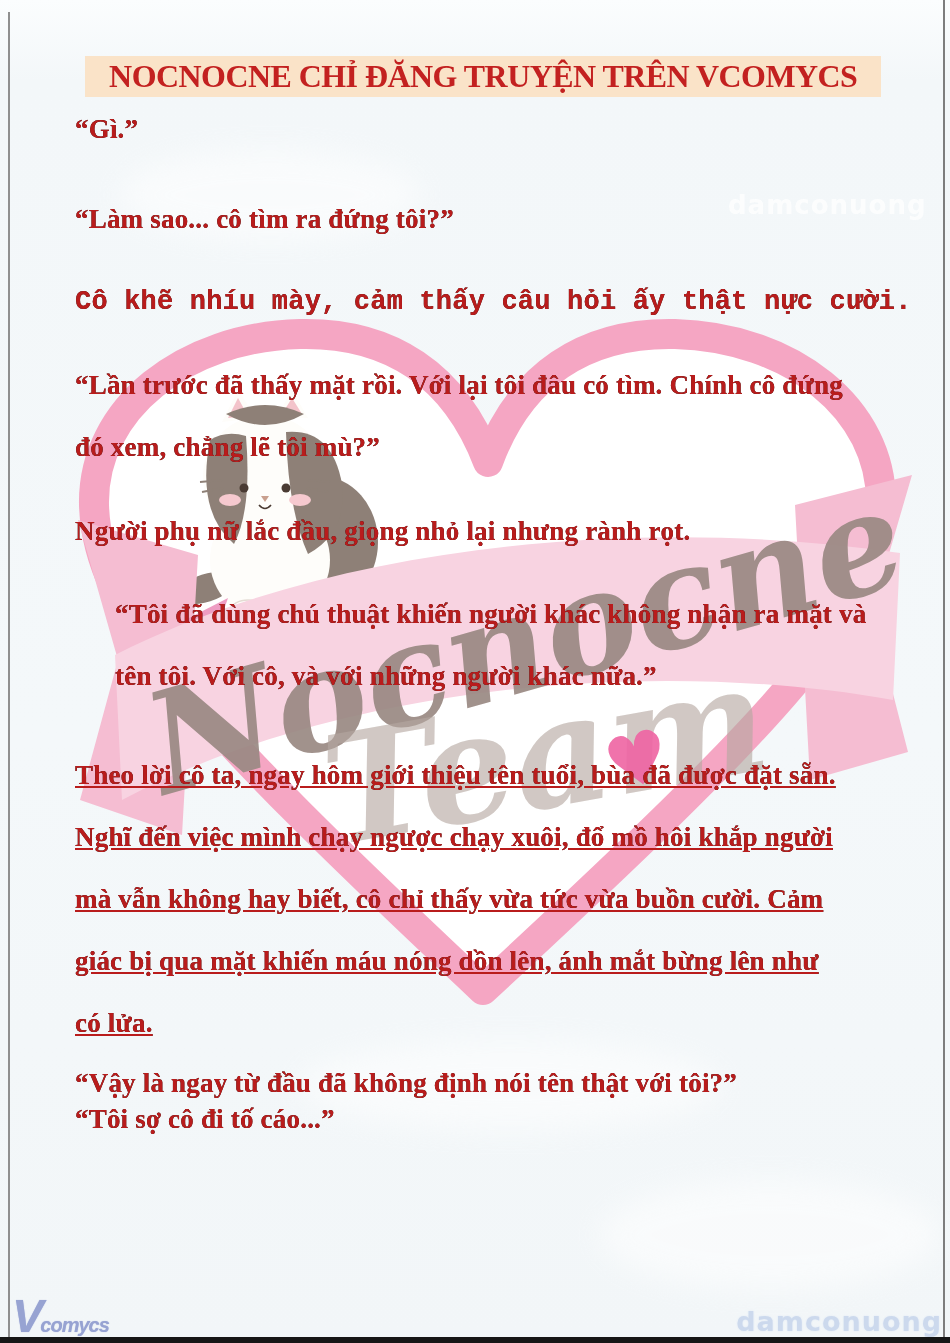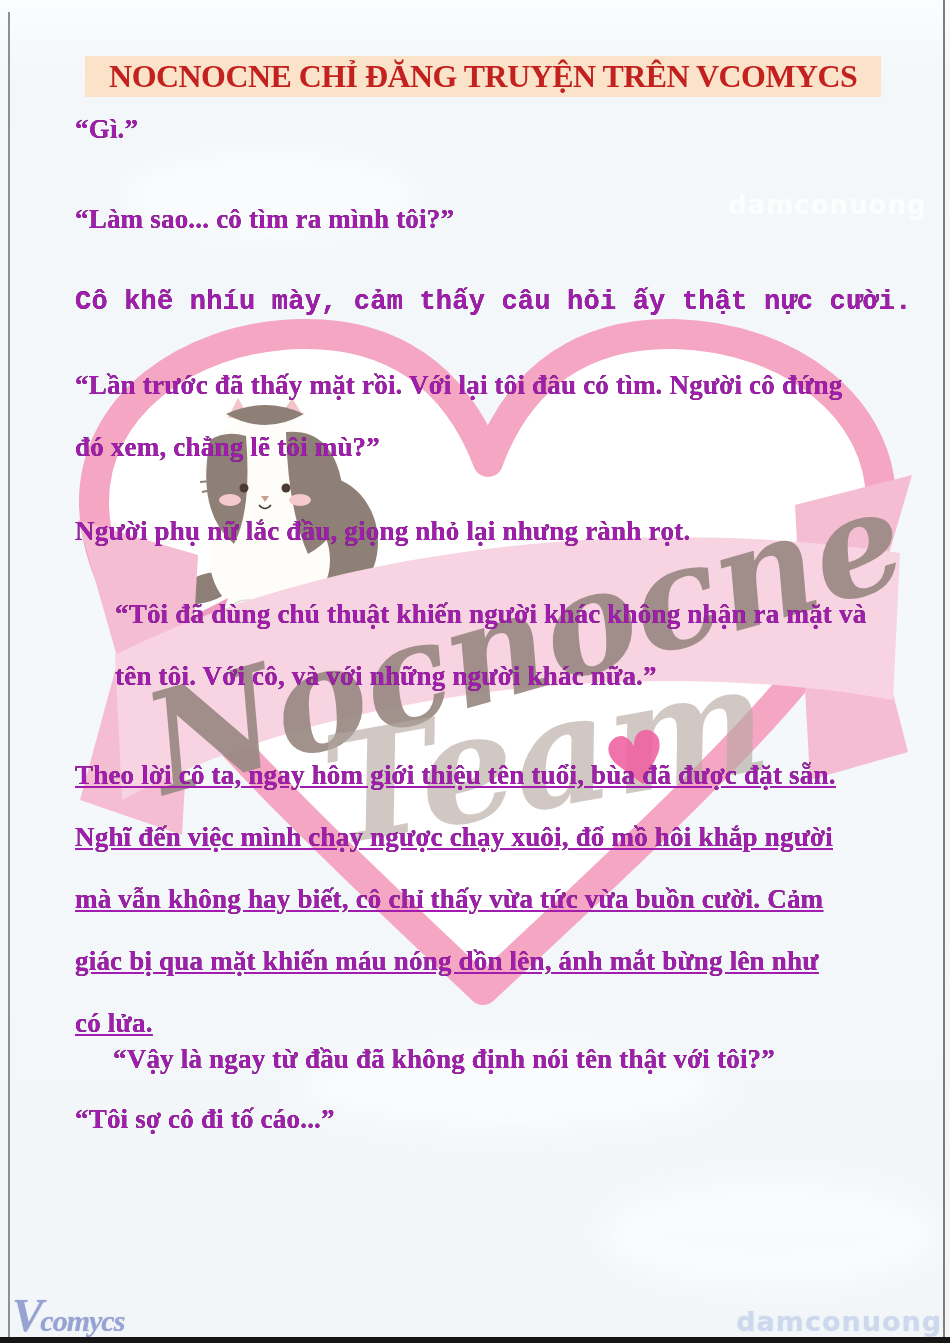--- a/index.html
+++ b/index.html
@@ -19,40 +19,40 @@
     background:#fae3c8;display:flex;align-items:center;justify-content:center;
   }
   #header-text{
     font-weight:bold;font-size:31px;color:#c32120;letter-spacing:-0.5px;
     white-space:nowrap;transform:scaleX(1.03);
     font-family:"Liberation Serif", serif;
   }
 
   .para{
     position:absolute;left:75px;width:838px;
-    font-size:27px;font-weight:bold;color:#a21caf;
+    font-size:27px;font-weight:bold;color:#b91c1c;
     line-height:62px;white-space:pre-line;letter-spacing:0.2px;
     text-shadow:0 0 .4px #171310;
   }
   #p0{top:98px;}  #p1{top:188px;}  #p2{top:271px;font-family:Liberation Mono, monospace;}
   #p3{top:354px;} #p4{top:500px;}  #p5{top:583px;margin-left:40px;}
-  #p6{top:744px;text-decoration:underline;} #p7{top:1028px;margin-left:38px;} #p8{top:1088px;}
+  #p6{top:744px;text-decoration:underline;} #p7{top:1052px;} #p8{top:1088px;}
 
   #watermark-svg{position:absolute;left:0;top:0;}
 
   #ghost-watermark{
     position:absolute;left:728px;top:190px;width:180px;
     font-family:"DejaVu Sans", sans-serif;font-weight:bold;font-size:26px;
     color:#ffffff;opacity:.8;letter-spacing:1px;
   }
 
   #footer-logo{
     position:absolute;left:12px;top:1288px;
-    font-family:Liberation Serif, serif;font-style:italic;font-weight:bold;
-    font-size:30px;color:#97a3d2;letter-spacing:-1px;
+    font-family:Liberation Sans, sans-serif;font-style:italic;font-weight:bold;
+    font-size:20px;color:#97a3d2;letter-spacing:-1px;
     text-shadow:0 0 1px #aab4dd;
   }
   #footer-logo::first-letter{font-size:47px;letter-spacing:-3px;}
 
   #footer-credit{
     position:absolute;right:8px;top:1306px;
     font-family:"DejaVu Sans", sans-serif;font-weight:bold;
     font-size:27px;color:#ccd9ed;letter-spacing:1px;
     text-shadow:0 0 2px #dde7f5;
   }
@@ -118,23 +118,23 @@
   <text transform="translate(612,792) rotate(-14)" font-family="DejaVu Sans, sans-serif" font-size="72" fill="#ef64a3" opacity="0.9">♥</text>
 </svg>
 
 <div id="ghost-watermark">damconuong</div>
 
 <div id="header-bar">
   <span id="header-text">NOCNOCNE CHỈ ĐĂNG TRUYỆN TRÊN VCOMYCS</span>
 </div>
 
 <div class="para" id="p0">“Gì.”</div>
-<div class="para" id="p1">“Làm sao... cô tìm ra mình tôi?”</div>
+<div class="para" id="p1">“Làm sao... cô tìm ra đứng tôi?”</div>
 <div class="para" id="p2">Cô khẽ nhíu mày, cảm thấy câu hỏi ấy thật nực cười.</div>
-<div class="para" id="p3">“Lần trước đã thấy mặt rồi. Với lại tôi đâu có tìm. Người cô đứng
+<div class="para" id="p3">“Lần trước đã thấy mặt rồi. Với lại tôi đâu có tìm. Chính cô đứng
 đó xem, chẳng lẽ tôi mù?”</div>
 <div class="para" id="p4">Người phụ nữ lắc đầu, giọng nhỏ lại nhưng rành rọt.</div>
 <div class="para" id="p5">“Tôi đã dùng chú thuật khiến người khác không nhận ra mặt và
 tên tôi. Với cô, và với những người khác nữa.”</div>
 <div class="para" id="p6">Theo lời cô ta, ngay hôm giới thiệu tên tuổi, bùa đã được đặt sẵn.
 Nghĩ đến việc mình chạy ngược chạy xuôi, đổ mồ hôi khắp người
 mà vẫn không hay biết, cô chỉ thấy vừa tức vừa buồn cười. Cảm
 giác bị qua mặt khiến máu nóng dồn lên, ánh mắt bừng lên như
 có lửa.</div>
 <div class="para" id="p7">“Vậy là ngay từ đầu đã không định nói tên thật với tôi?”</div>

